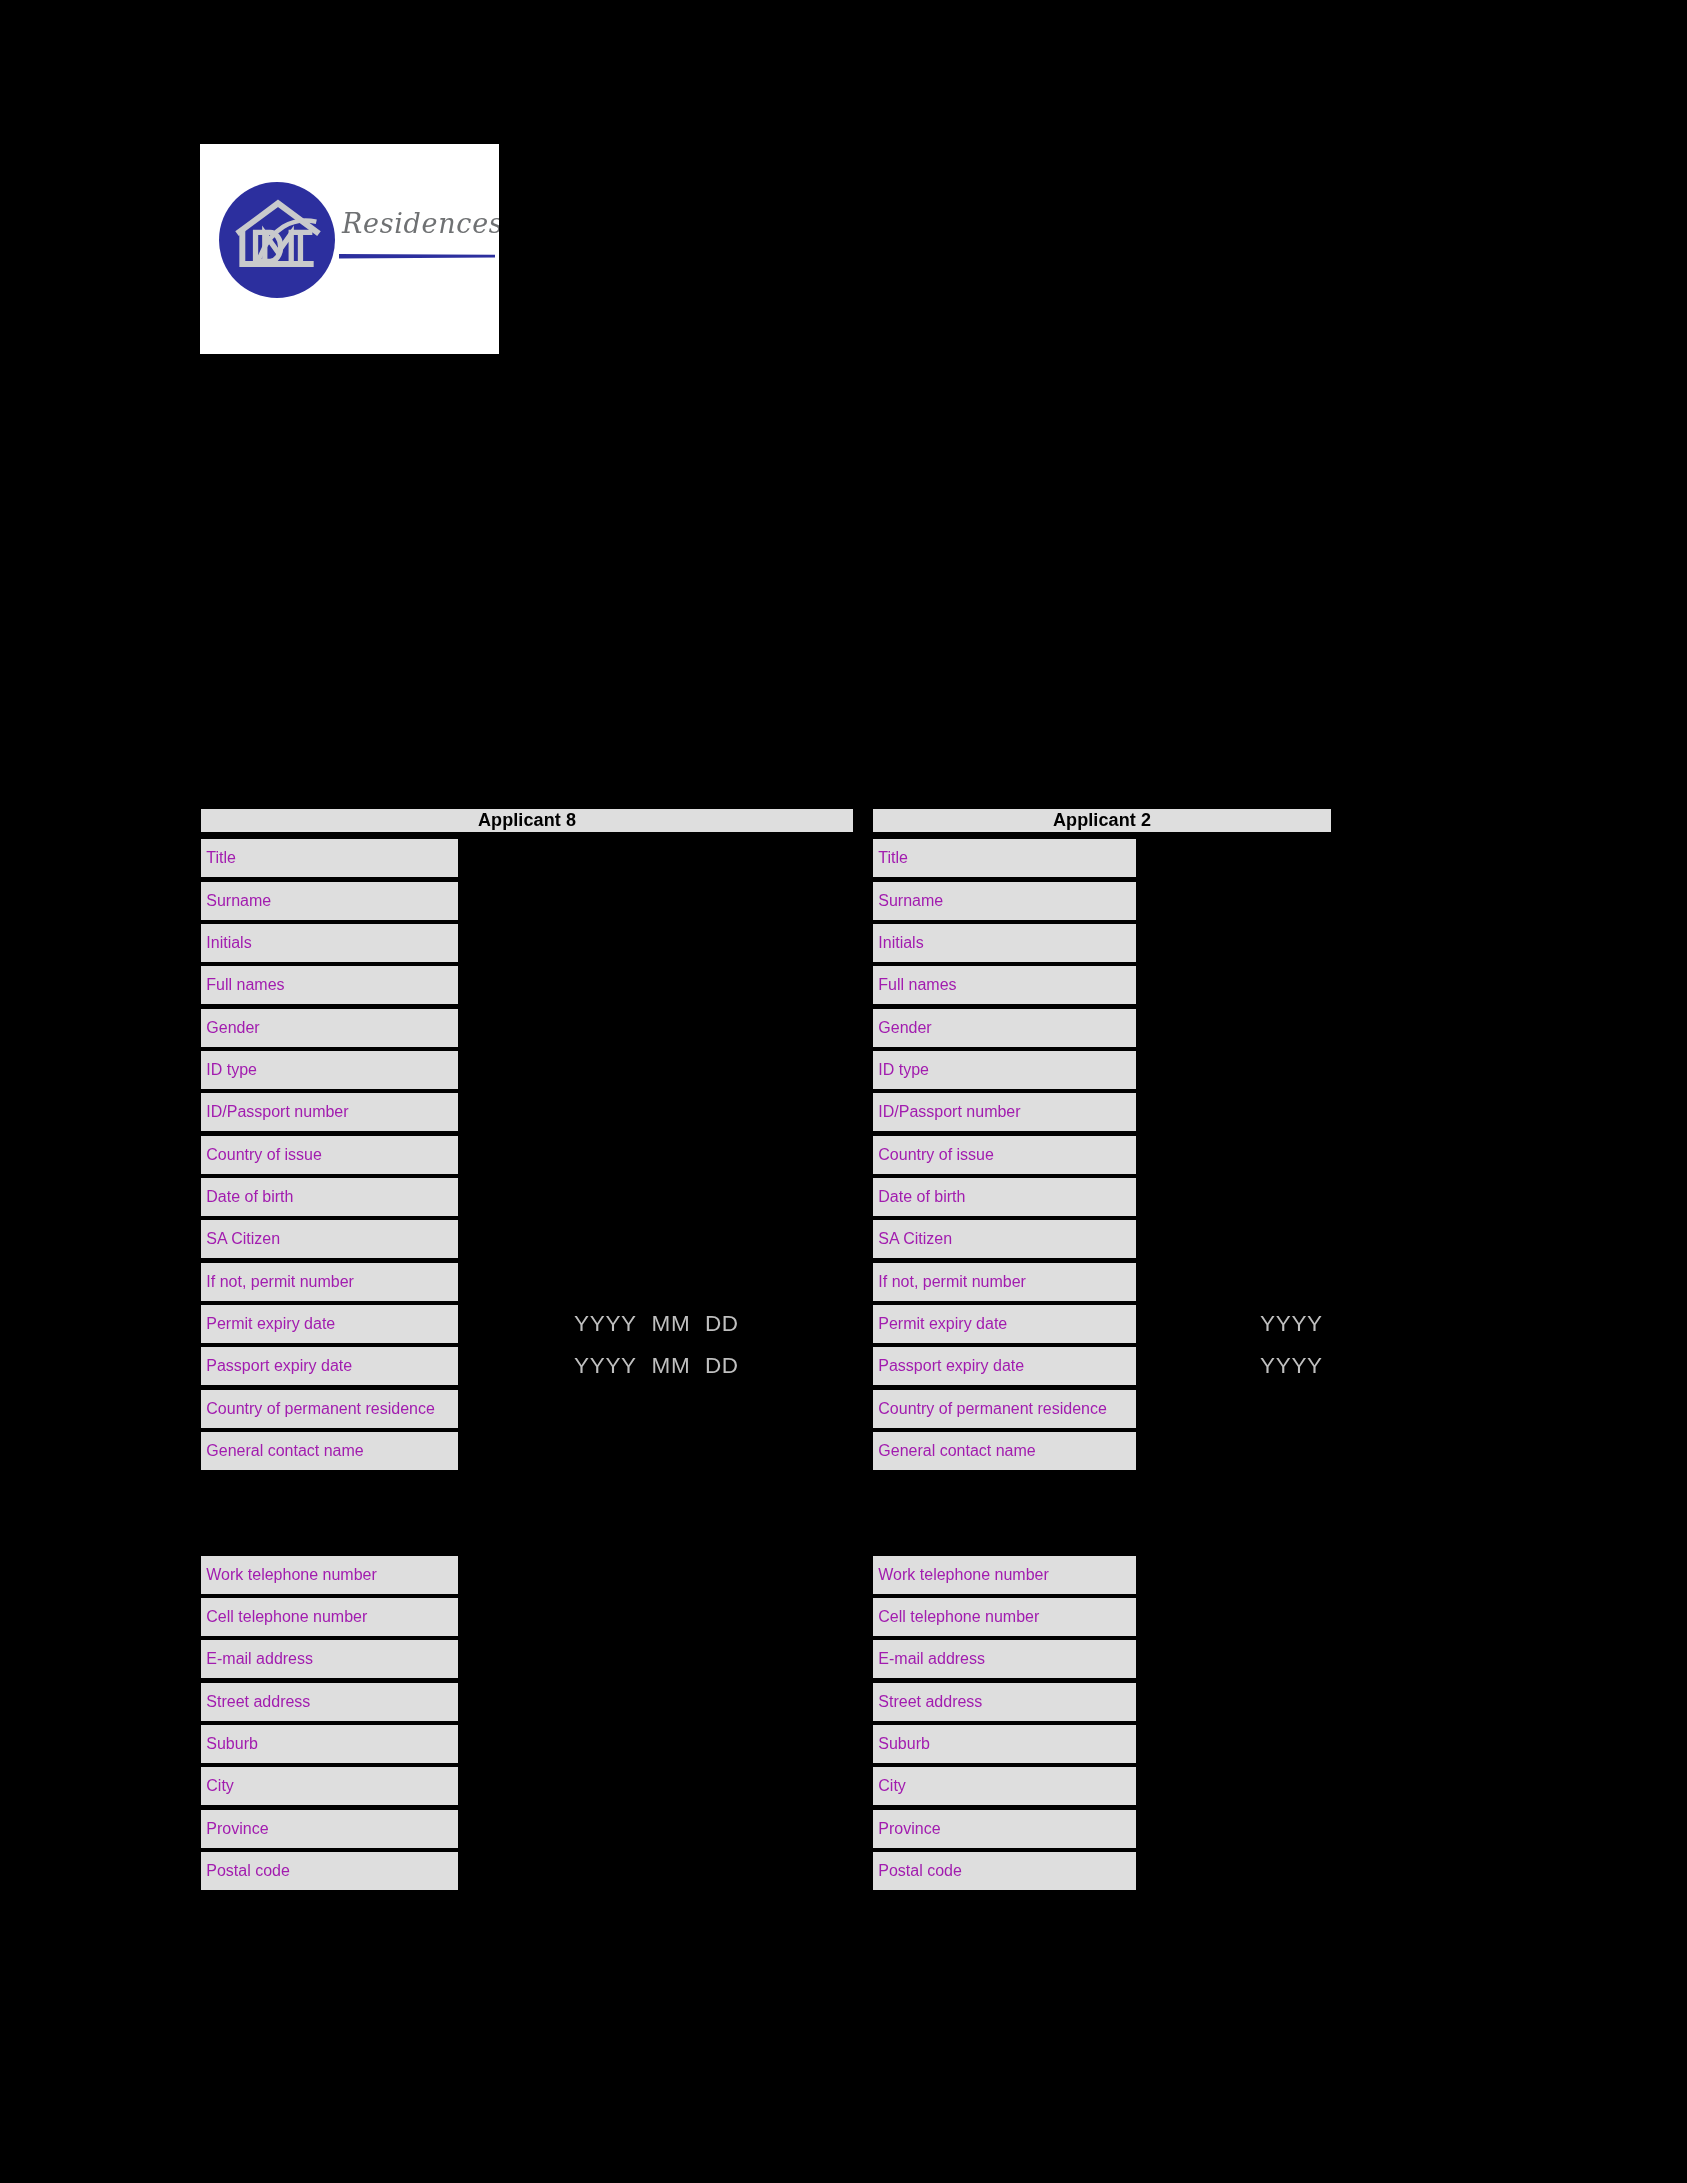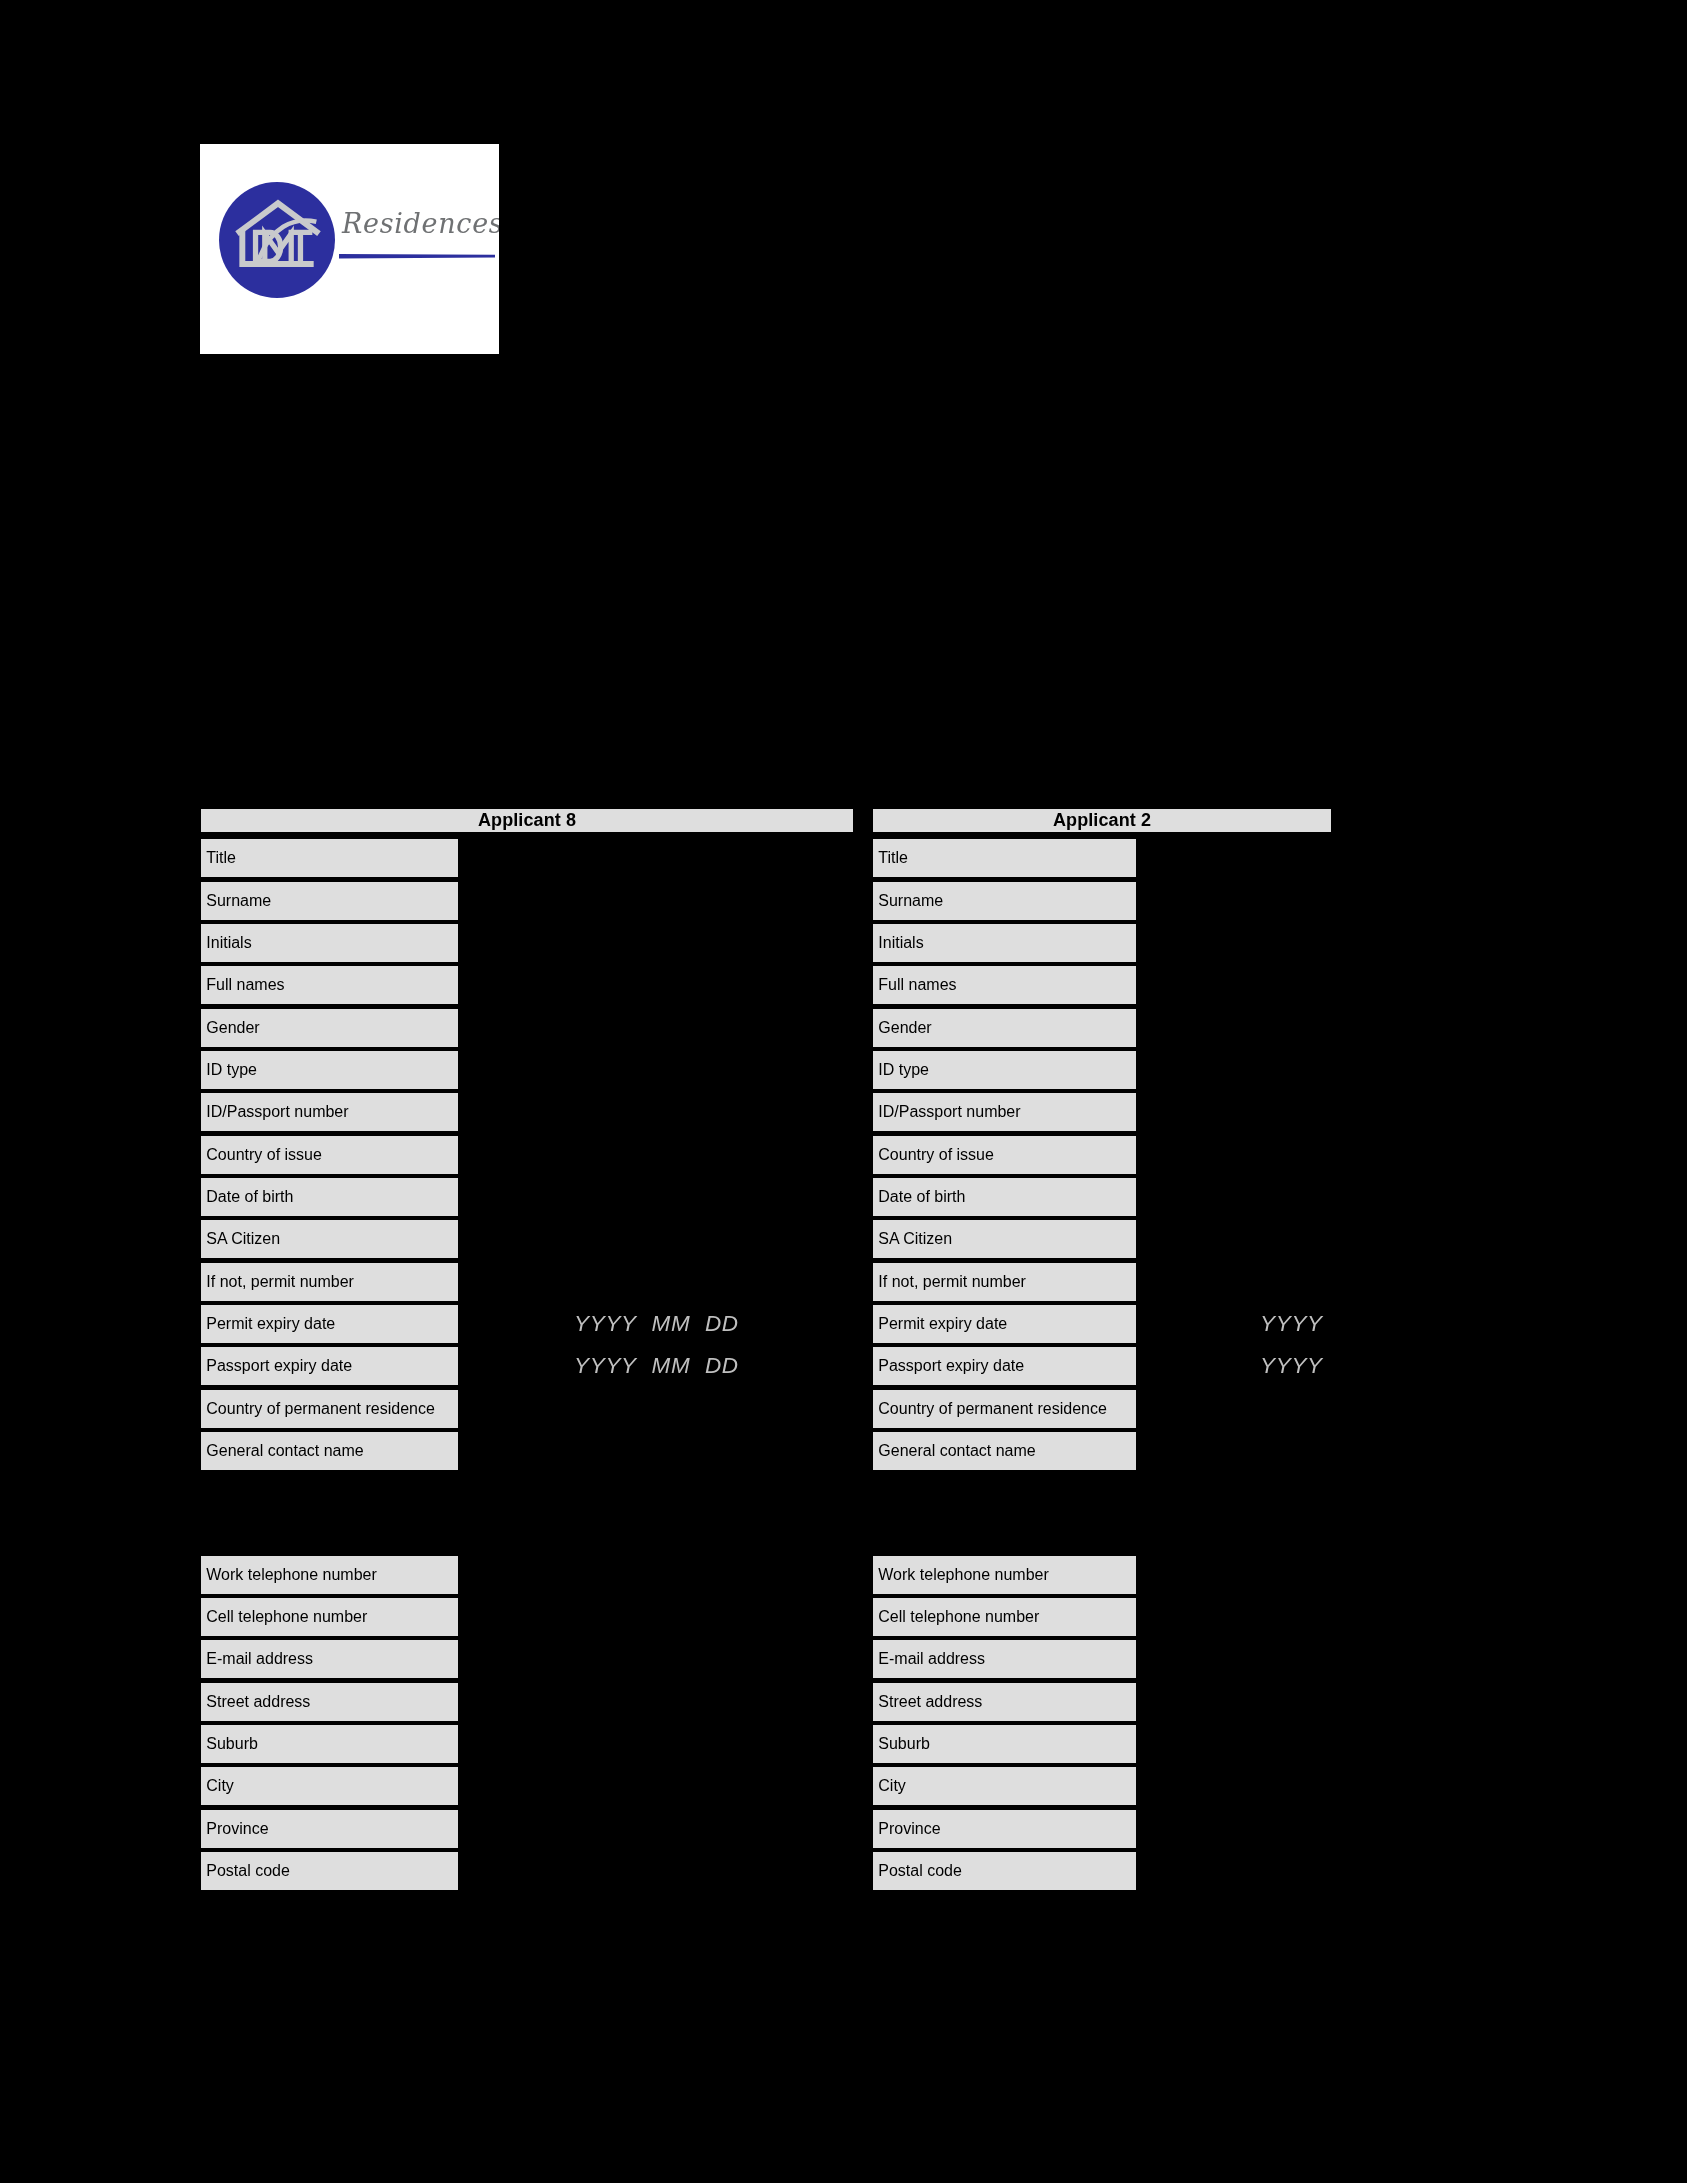--- a/index.html
+++ b/index.html
@@ -112,38 +112,37 @@
     height: 25px;
   }
 
   .label-cell {
     position: absolute;
     background: #dedede;
     border: 1.3px solid #000000;
     box-sizing: border-box;
     height: 40px;
     font-size: 16px;
-    color: #000000;
+    color: #a21caf;
     display: flex;
     align-items: center;
     padding-left: 5.3px;
   }
   .col1 .label-cell { left: 200px; width: 259px; }
   .col2 .label-cell { left: 872px; width: 265px; }
 
   .date-hint {
     position: absolute;
     color: #bfbfbf;
     font-size: 22.5px;
     letter-spacing: 0.7px;
     white-space: nowrap;
     height: 40px;
     display: flex;
     align-items: center;
-    font-style: italic;
   }
   .date-hint .seg { display: inline-block; }
   .date-hint .seg + .seg { margin-left: 14.6px; }
 </style>
 </head>
 <body>
 
 <div class="logo-card">
   <div class="logo-inner">
     <div class="logo-circle"></div>

